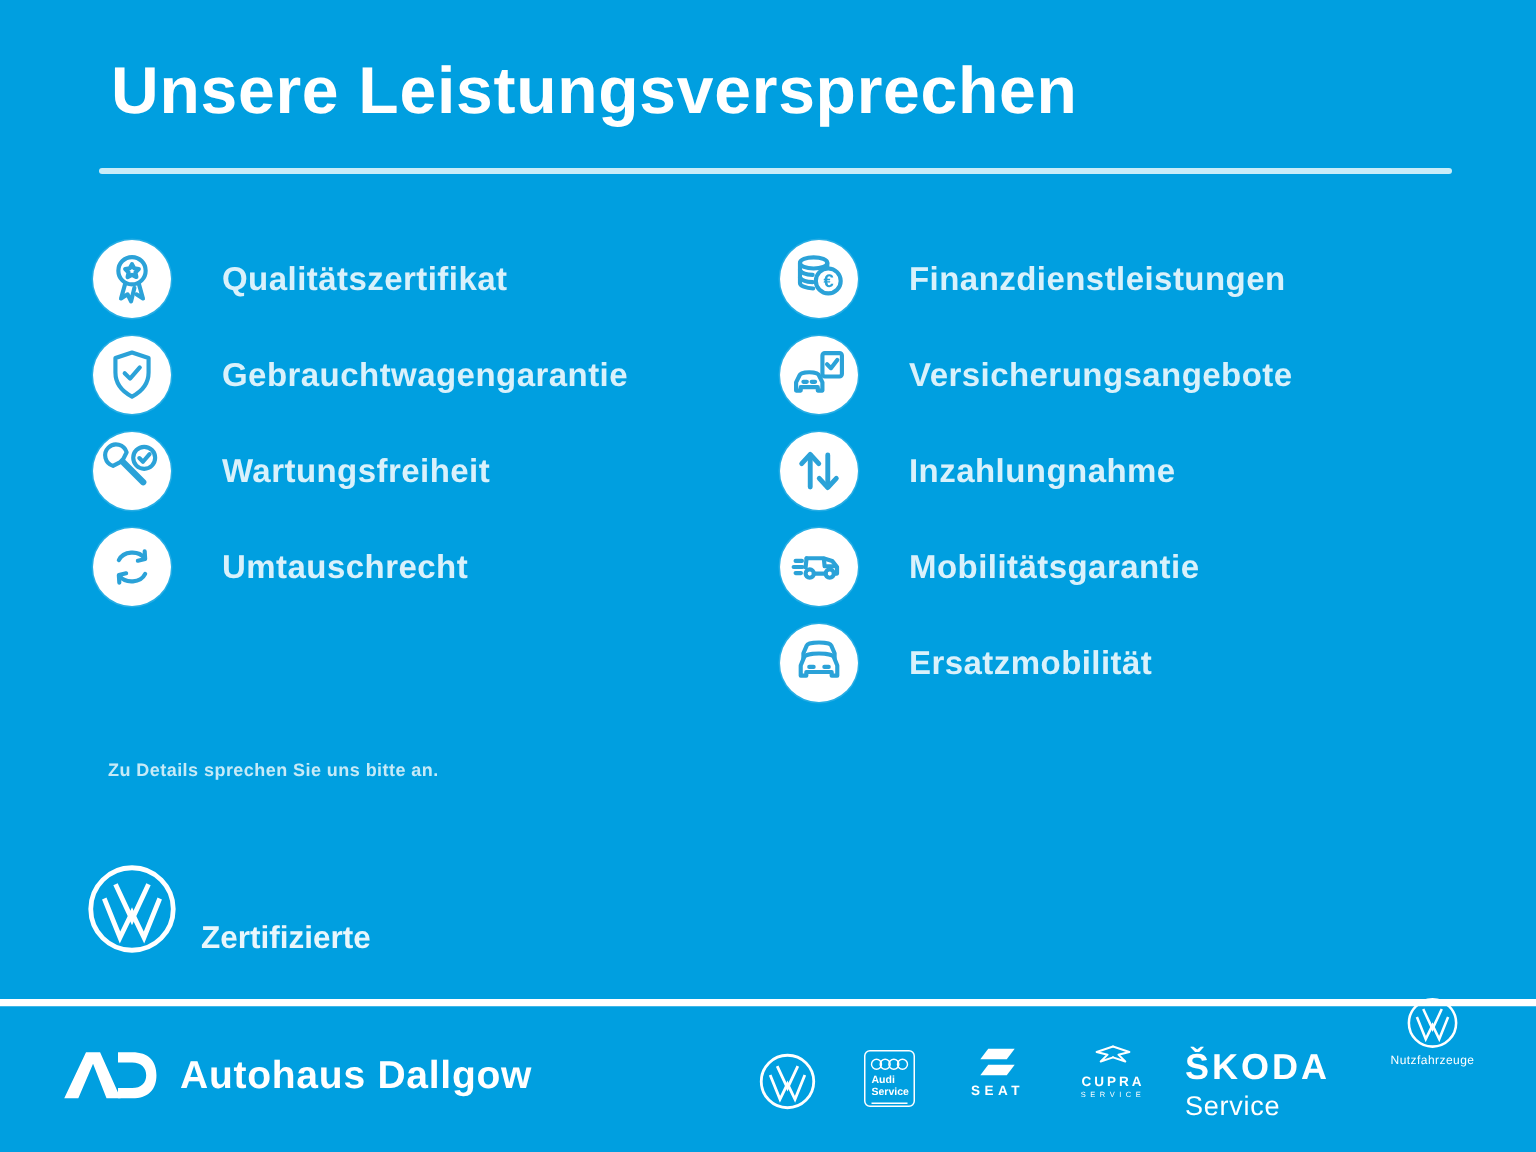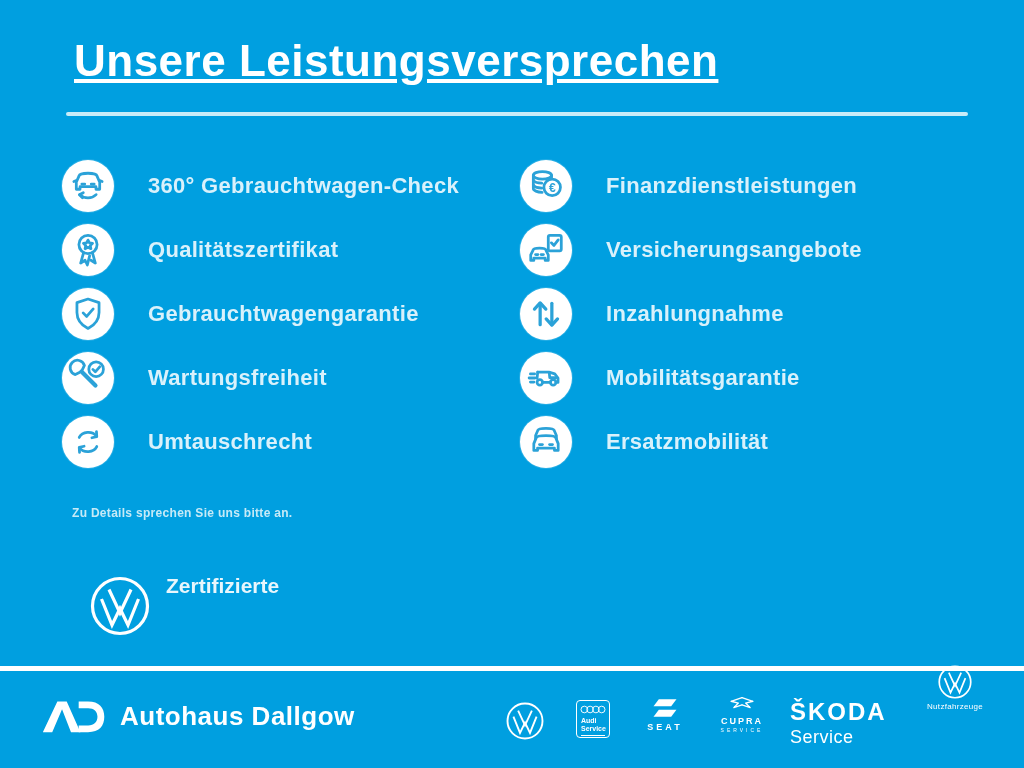--- a/index.html
+++ b/index.html
@@ -4,21 +4,21 @@
 <style>
   html,body{margin:0;padding:0;}
   #stage{
     position:relative;width:1024px;height:768px;overflow:hidden;
     background:#009FE0;
     font-family:"Liberation Sans", sans-serif;
     -webkit-font-smoothing:antialiased;
   }
   .title{
     position:absolute;left:74px;top:36px;
-    font-size:44px;font-weight:bold;color:#FFFFFF;letter-spacing:0.5px;text-decoration:underline;
+    font-size:44px;font-weight:bold;color:#FFFFFF;letter-spacing:0.5px;
   }
   .title-rule{
     position:absolute;left:66px;top:112px;width:902px;height:4px;
     background:#C9ECF8;border-radius:2px;
   }
   .col{position:absolute;top:160px;}
   .col.left{left:62px;}
   .col.right{left:520px;}
   .service-row{display:flex;align-items:center;height:52px;margin-bottom:12px;}
   .icon-circle{
@@ -26,21 +26,21 @@
     flex:0 0 52px;display:flex;align-items:center;justify-content:center;
     box-shadow:0 0 0 1px rgba(255,255,255,0.15);
   }
   .service-label{
     margin-left:34px;font-size:22px;font-weight:bold;color:#D9F1FB;letter-spacing:0.3px;
   }
   .note{
     position:absolute;left:72px;top:506px;
     font-size:12px;font-weight:bold;color:#C6EAF7;letter-spacing:0.3px;
   }
-  .certified{position:absolute;left:88px;top:574px;display:flex;align-items:flex-start;}
+  .certified{position:absolute;left:56px;top:574px;display:flex;align-items:flex-end;}
   .certified .vw-badge{width:64px;height:64px;}
   .certified-text{margin-left:14px;font-size:21px;font-weight:bold;color:#E8F6FC;line-height:24px;}
   .footer-rule{position:absolute;left:0;top:666px;width:1024px;height:5px;background:#FFFFFF;}
   .footer{position:absolute;left:0;top:671px;width:1024px;height:97px;background:#009FE0;}
   .dealer{position:absolute;left:36px;top:695px;display:flex;align-items:center;justify-content:space-between;}
   .dealer-name{margin-left:14px;font-size:26px;font-weight:bold;color:#FFFFFF;letter-spacing:0.5px;}
   .brand{position:absolute;color:#FFFFFF;text-align:center;}
   .brand .wordmark{font-weight:bold;color:#FFFFFF;}
   .audi-box{
     width:34px;height:38px;border:1.5px solid #FFFFFF;border-radius:4px;
@@ -60,34 +60,20 @@
 </head>
 <body>
 
 <div id="stage">
 
   <div class="title">Unsere Leistungsversprechen</div>
   <div class="title-rule"></div>
 
   <div class="col left">
 
-    <div class="service-row">
-      <span class="icon-circle">
-        <svg width="52" height="52" viewBox="0 0 32 32" fill="none" stroke="#2BA2D8" stroke-width="1.7" stroke-linecap="round" stroke-linejoin="round">
-          <path d="M10.5 9.8 C11 7.6 21 7.6 21.5 9.8 L23.2 13.6 L23.2 18 L20.9 18 L20.9 16.4 L11.1 16.4 L11.1 18 L8.8 18 L8.8 13.6 Z"></path>
-          <path d="M8.8 12.6 L7.3 13.2"></path>
-            <path d="M23.2 12.6 L24.7 13.2"></path>
-          <path d="M12.2 14.8 h1.8"></path>
-            <path d="M18 14.8 h1.8"></path>
-          <path d="M11 21.3 C13.6 24 18.4 24 21 21.3"></path>
-          <path d="M13.1 20.1 L10.7 21.4 L12.6 23.3"></path>
-        </svg>
-      </span>
-      <span class="service-label">360° Gebrauchtwagen-Check</span>
-    </div>
 
     <div class="service-row">
       <span class="icon-circle">
         <svg width="52" height="52" viewBox="0 0 32 32" fill="none" stroke="#2BA2D8" stroke-width="1.7" stroke-linecap="round" stroke-linejoin="round">
           <circle cx="16" cy="12.6" r="5.6"></circle>
           <path d="M16 9.9 l0.9 1.7 1.9 0.3 -1.4 1.4 0.4 1.9 -1.8 -0.9 -1.8 0.9 0.4 -1.9 -1.4 -1.4 1.9 -0.3 Z"></path>
           <path d="M13.3 17.6 L11.5 24 L14.2 22.3 L15.6 25.2 L17 19.6"></path>
           <path d="M18.7 17.6 L20.5 24 L17.8 22.3"></path>
         </svg>
       </span>

